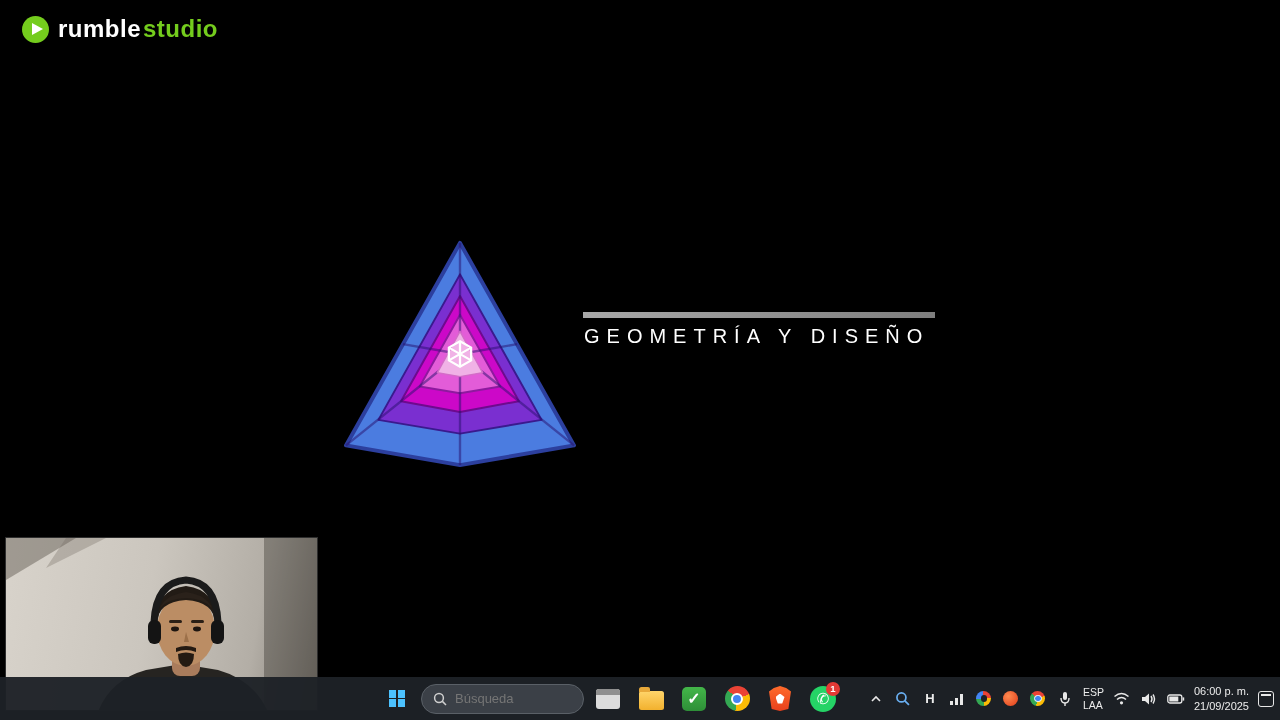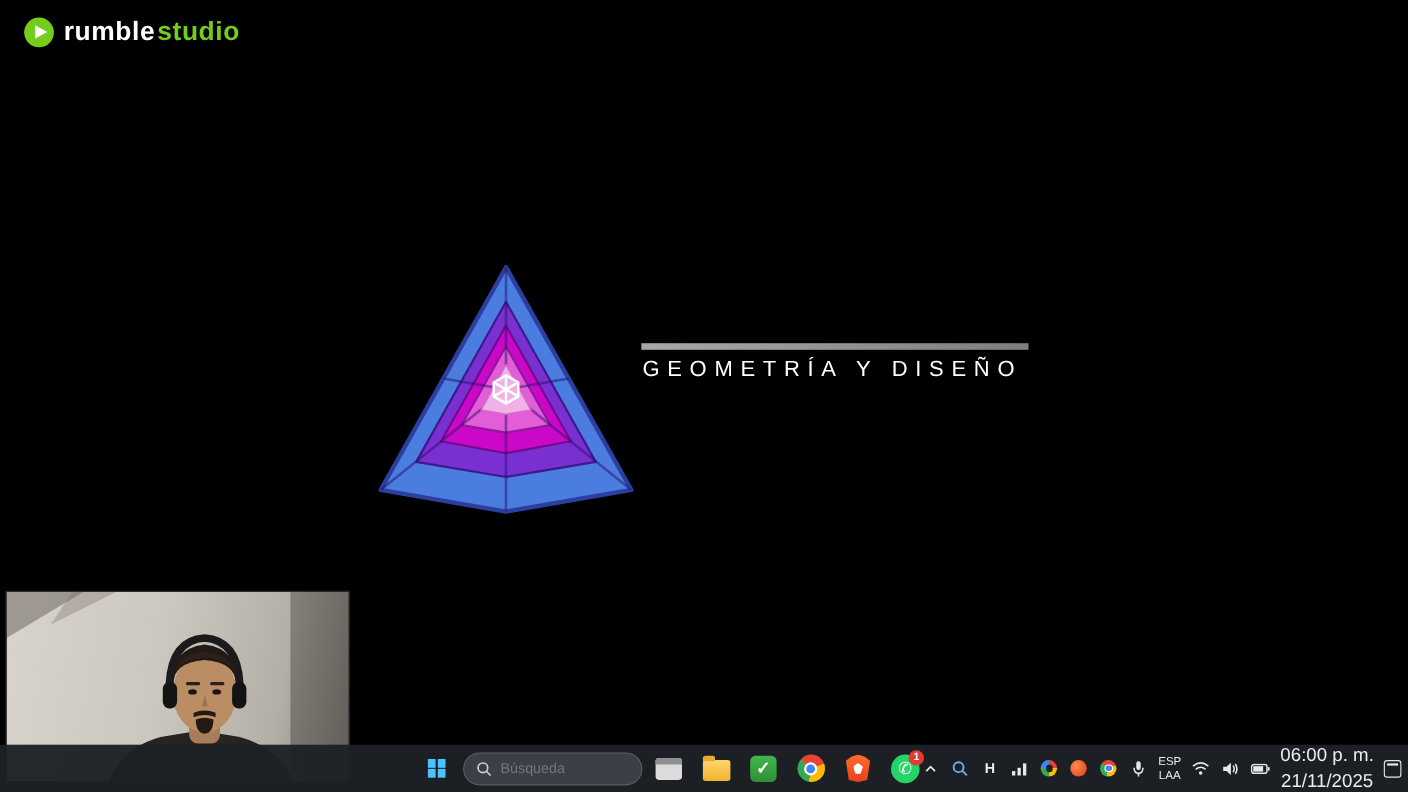--- a/index.html
+++ b/index.html
@@ -81,22 +81,22 @@
   .tray-ic { display:flex; align-items:center; justify-content:center; width:18px; height:22px;
              cursor:pointer; color:#e8e8e8; }
   .tray-letter { font-size:13px; font-weight:bold; color:#eaeaea; }
   .mini-circle { width:15px; height:15px; border-radius:50%; }
   .g-circle { background:conic-gradient(#ea4335 0 25%,#fbbc05 0 50%,#34a853 0 75%,#4285f4 0 100%); position:relative; }
   .g-circle::after { content:""; position:absolute; inset:28%; background:#1d2126; border-radius:50%; }
   .dot-orange { background:radial-gradient(circle at 35% 35%, #ff8a50, #e03b18); }
   .chrome.mini { width:15px; height:15px; }
   .chrome.mini::after { border-width:1.5px; }
 
-  .lang { color:#ececec; font-size:10.5px; line-height:1.2; text-align:center; cursor:pointer; }
-  .clock { color:#ececec; font-size:17px; line-height:1.3; text-align:center; cursor:pointer; white-space:nowrap; }
+  .lang { color:#ececec; font-size:10.5px; line-height:1.2; text-align:left; cursor:pointer; }
+  .clock { color:#ececec; font-size:11px; line-height:1.3; text-align:left; cursor:pointer; white-space:nowrap; }
   .notif { width:16px; height:16px; border:1.5px solid #e8e8e8; border-radius:3px; position:relative; cursor:pointer; }
   .notif::before { content:""; position:absolute; top:2.5px; left:2px; right:2px; height:1.5px; background:#e8e8e8; }
 </style>
 </head>
 <body>
 
 <div class="brand">
   <div class="brand-icon"></div>
   <div>
     <span class="brand-name">rumble</span><span class="brand-suffix">studio</span>
@@ -275,17 +275,17 @@
     </div>
     <div class="tray-ic">
       <svg width="18" height="10" viewBox="0 0 18 10">
         <rect x="0.8" y="1" width="14" height="8" rx="2" fill="none" stroke="#e8e8e8" stroke-width="1.3"></rect>
         <rect x="2.3" y="2.5" width="9" height="5" fill="#e8e8e8"></rect>
         <rect x="15.6" y="3.4" width="1.6" height="3.2" fill="#e8e8e8"></rect>
       </svg>
     </div>
     <div class="clock">
       <div>06:00 p. m.</div>
-      <div>21/11/2025</div>
+      <div>21/09/2025</div>
     </div>
     <div class="notif"></div>
   </div>
 </div>
 
 </body></html>

